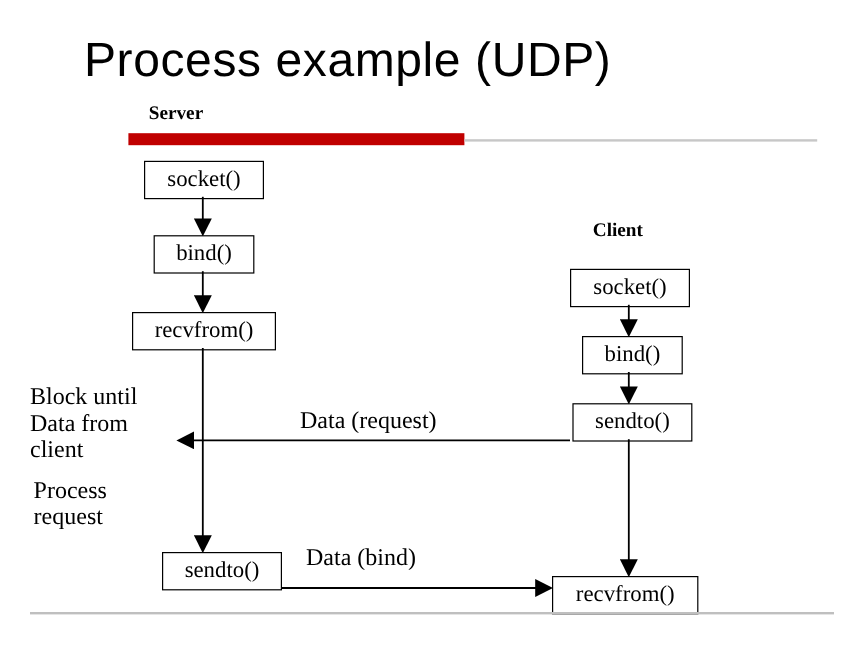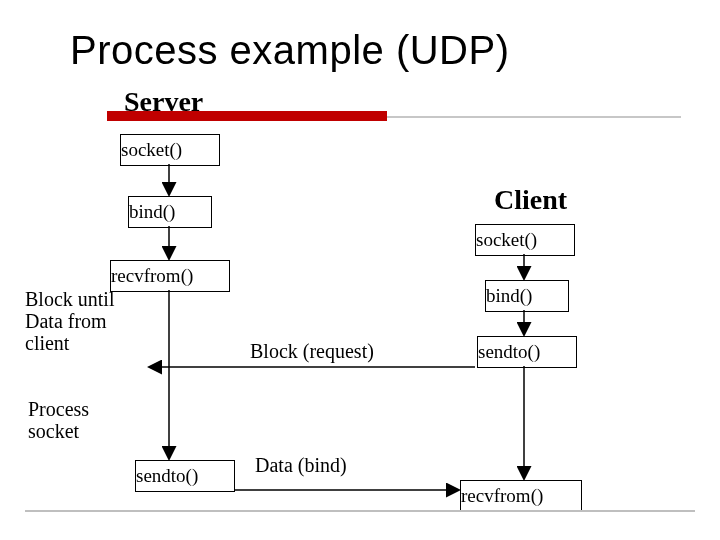--- a/index.html
+++ b/index.html
@@ -1,21 +1,21 @@
 <!DOCTYPE html>
 <html><head>
 <meta charset="utf-8">
 <style>
   html,body{margin:0;padding:0}
   body{width:720px;height:540px;background:#fff;font-family:"Times New Roman",serif;color:#000;position:relative}
   .title{position:absolute;left:70px;top:28px;font-family:Verdana,Geneva,sans-serif;font-size:40px;letter-spacing:.5px}
   .bar-red{position:absolute;left:107px;top:111px;width:280px;height:10px;background:#c00000}
   .bar-shadow{position:absolute;left:387px;top:116px;width:294px;height:2px;background:#c7c7c7}
-  .lbl{position:absolute;font-size:28px;font-weight:bold}
-  .box{position:absolute;border:1px solid #000;background:#fff;font-size:19px;text-align:left;padding:4px 0}
+  .lbl{position:absolute;font-size:16px;font-weight:bold}
+  .box{position:absolute;border:1px solid #000;background:#fff;font-size:19px;text-align:center;padding:4px 0}
   .note{position:absolute;font-size:20px;line-height:22px}
   .msg{position:absolute;font-size:20px}
   svg{position:absolute;left:0;top:0;pointer-events:none}
   .rule-bottom{position:absolute;left:25px;top:510px;width:670px;height:2px;background:#bfbfbf}
 </style>
 </head>
 <body>
 
 <div class="title">Process example (UDP)</div>
 <div class="bar-red"></div>
@@ -27,27 +27,27 @@
 <div class="box" style="left:120px;top:134px;width:98px">socket()</div>
 <div class="box" style="left:128px;top:196px;width:82px">bind()</div>
 <div class="box" style="left:110px;top:260px;width:118px">recvfrom()</div>
 <div class="box" style="left:135px;top:460px;width:98px">sendto()</div>
 
 <div class="box" style="left:475px;top:224px;width:98px">socket()</div>
 <div class="box" style="left:485px;top:280px;width:82px">bind()</div>
 <div class="box" style="left:477px;top:336px;width:98px">sendto()</div>
 <div class="box" style="left:460px;top:480px;width:120px">recvfrom()</div>
 
-<div class="note" style="left:25px;top:288px;white-space:pre">Block until
+<div class="note" style="left:25px;top:320px;white-space:pre">Block until
 Data from
 client</div>
 <div class="note" style="left:28px;top:398px;white-space:pre">Process
-socket</div>
+request</div>
 
-<div class="msg" style="left:250px;top:340px">Block (request)</div>
+<div class="msg" style="left:250px;top:340px">Data (request)</div>
 <div class="msg" style="left:255px;top:454px">Data (bind)</div>
 
 <div class="rule-bottom"></div>
 
 <svg width="720" height="540">
   <defs>
     <marker id="ah" markerWidth="10" markerHeight="10" refX="8" refY="5" orient="auto">
       <path d="M0,0 L10,5 L0,10 Z" fill="#000"></path>
     </marker>
   </defs>

